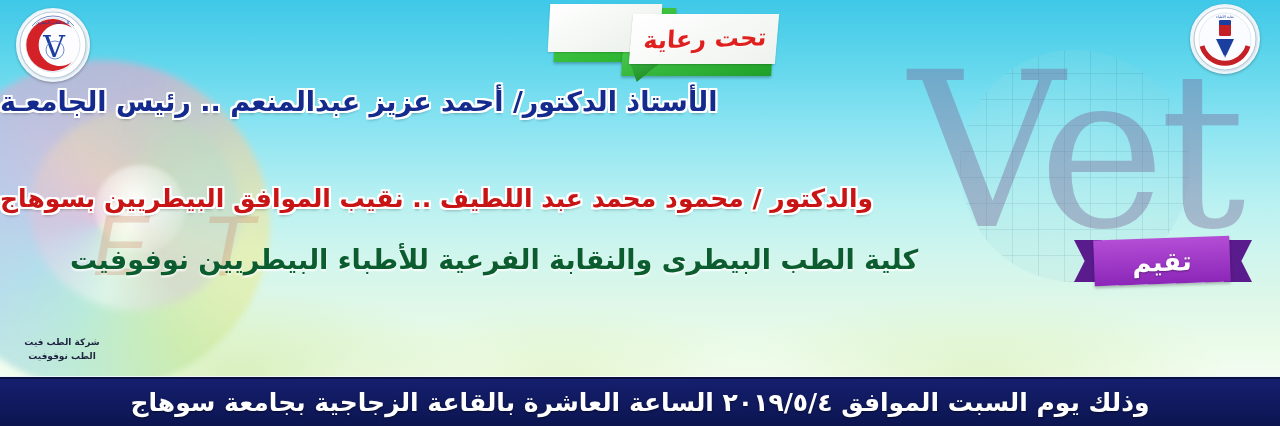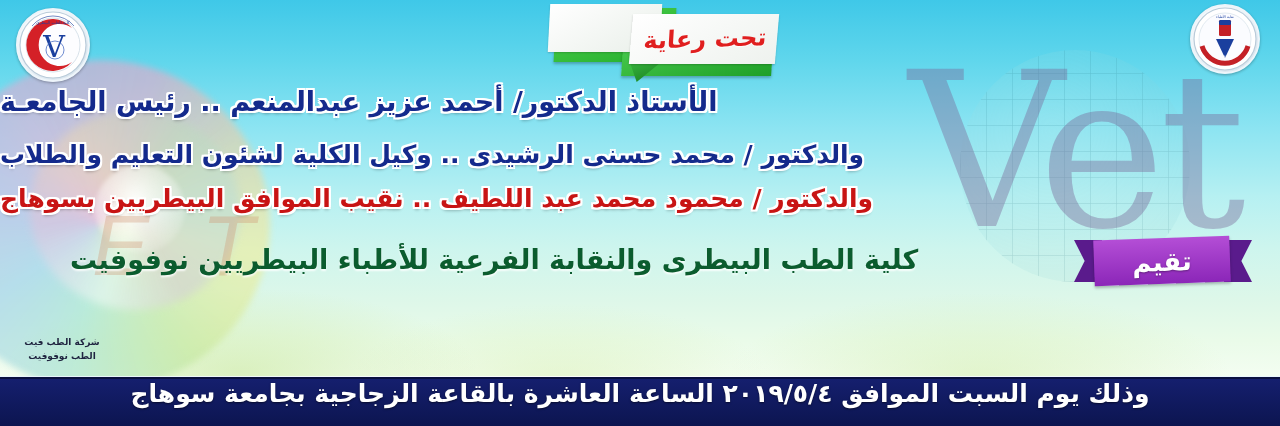--- a/index.html
+++ b/index.html
@@ -336,20 +336,21 @@
 
   
   .bottom-bar {
     position: absolute;
     left: 0;
     right: 0;
     bottom: 0;
     height: 47px;
     background: linear-gradient(180deg, #151f6e, #0c1550);
     display: flex;
+    align-items: center;
     justify-content: center;
     border-top: 2px solid #0a1040;
   }
   .bottom-bar .txt {
     font-weight: bold;
     font-size: 25px;
     color: #ffffff;
     white-space: nowrap;
     text-shadow: 0 1px 2px rgba(0,0,0,0.5);
     font-family: "DejaVu Sans", "Liberation Sans", sans-serif;
@@ -406,21 +407,20 @@
   <div class="patron">
     <div class="sheet-green-a"></div>
     <div class="sheet-green-b"></div>
     <div class="sheet-green-tail"></div>
     <div class="sheet-white-a"></div>
     <div class="sheet-white-b"></div>
     <div class="patron-text">تحت رعاية</div>
   </div>
 
   <div class="line line-1">الأستاذ الدكتور/ أحمد عزيز عبدالمنعم   ..    رئيس الجامعـة</div>
-  <div class="line line-2">والدكتور / محمد حسنى الرشيدى   ..   وكيل الكلية لشئون التعليم والطلاب</div>
   <div class="line line-3">والدكتور / محمود محمد عبد اللطيف   ..    نقيب الموافق البيطريين بسوهاج</div>
 
   <div class="tqeem">
     <div class="flag-left"></div>
     <div class="flag-right"></div>
     <div class="body"></div>
     <div class="label">تقيم</div>
   </div>
   <div class="line line-4">كلية الطب البيطرى والنقابة الفرعية للأطباء البيطريين نوفوفيت</div>
 

